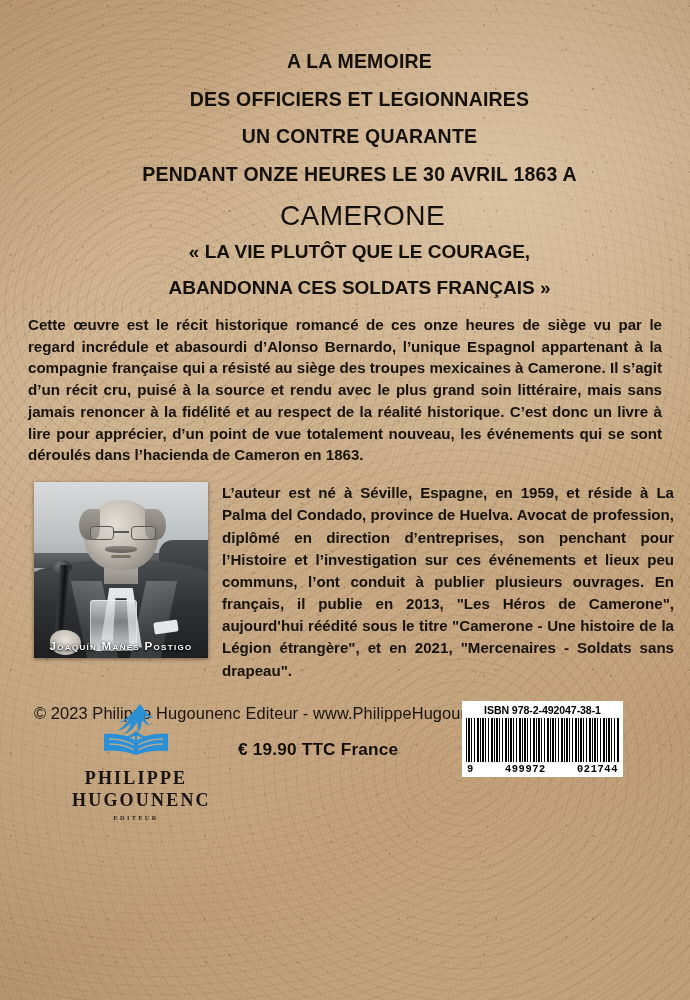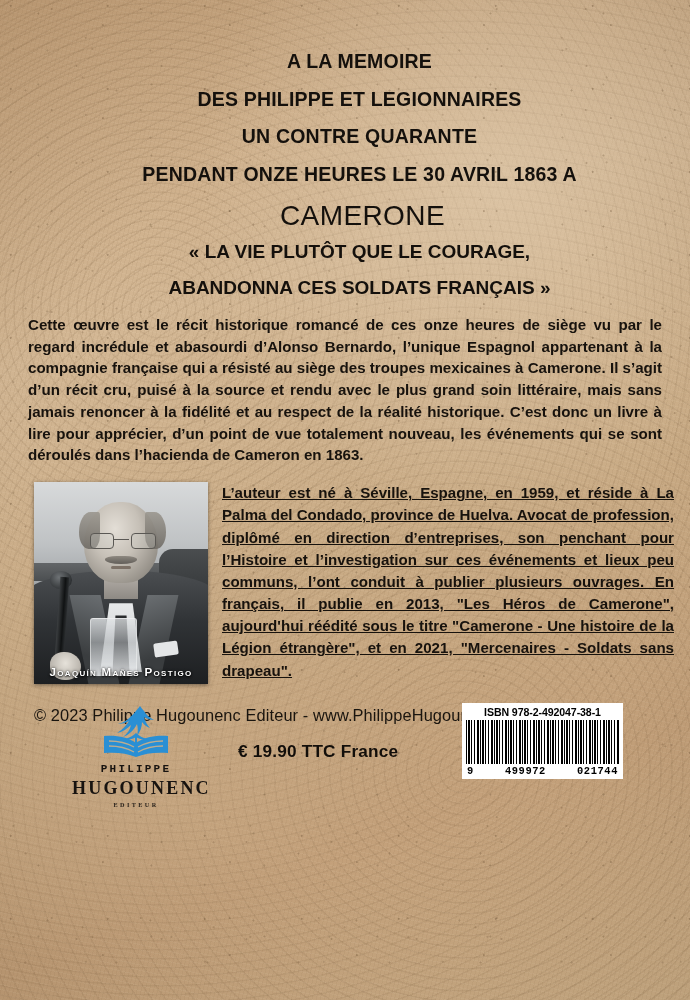--- a/index.html
+++ b/index.html
@@ -87,21 +87,21 @@
   }
 
   .author-block {
     margin-top: 16px;
     display: flex;
     align-items: flex-start;
   }
   .photo-wrap {
     margin-left: 34px;
     width: 174px;
-    height: 202px;
+    height: 176px;
     flex: 0 0 auto;
     position: relative;
     overflow: hidden;
     box-shadow: 0 1px 4px rgba(0,0,0,0.45);
     background: linear-gradient(175deg, #cfd2d4 0%, #a9adb0 22%, #6e7275 48%, #3a3d40 74%, #202325 100%);
   }
   
   .p-backwall {
     position: absolute; left: 0; top: 0; width: 100%; height: 56%;
     background: linear-gradient(180deg, #d8dadb 0%, #bfc2c4 55%, #9a9ea1 100%);
@@ -221,21 +221,20 @@
     z-index: 5;
   }
   .bio {
     margin-left: 14px;
     margin-right: 16px;
     font-size: 15.1px;
     font-weight: bold;
     line-height: 1.47;
     text-align: justify;
     color: #17120d;
-    text-decoration: underline;
   }
 
   .copyright {
     margin: 22px 0 0 34px;
     font-size: 16.4px;
     font-weight: normal;
     color: #1a150f;
     letter-spacing: 0.1px;
   }
 
@@ -253,21 +252,21 @@
     text-align: center;
   }
   .logo svg { display: block; margin: 0 auto; }
   .logo-name1, .logo-name2 {
     font-family: "Liberation Serif", serif;
     font-weight: bold;
     color: #171310;
     letter-spacing: 2.2px;
     line-height: 1.25;
   }
-  .logo-name1 { font-size: 11px; margin-top: 4px; font-family: Liberation Mono, monospace; }
+  .logo-name1 { font-size: 18px; margin-top: 10px; }
   .logo-name2 { font-size: 18px; }
   .logo-sub {
     font-family: "Liberation Serif", serif;
     font-weight: bold;
     font-size: 6.2px;
     letter-spacing: 2.4px;
     color: #2a231c;
     margin-top: 2px;
   }
   .price {
@@ -320,21 +319,21 @@
     letter-spacing: 0.6px;
   }
 </style>
 </head>
 <body>
 
 <div id="cover">
 
   <div class="dedication">
     <div class="ded-line">A LA MEMOIRE</div>
-    <div class="ded-line">DES PHILIPPE ET LEGIONNAIRES</div>
+    <div class="ded-line">DES OFFICIERS ET LEGIONNAIRES</div>
     <div class="ded-line">UN CONTRE QUARANTE</div>
     <div class="ded-line">PENDANT ONZE HEURES LE 30 AVRIL 1863 A</div>
     <div class="title-main">CAMERONE</div>
     <div class="quote-line">« LA VIE PLUTÔT QUE LE COURAGE,</div>
     <div class="quote-line">ABANDONNA CES SOLDATS FRANÇAIS »</div>
   </div>
 
   <div class="synopsis">Cette œuvre est le récit historique romancé de ces onze  heures de siège  vu  par  le regard incrédule et abasourdi d’Alonso Bernardo, l’unique Espagnol appartenant à la compagnie française qui a résisté au siège des troupes mexicaines à  Camerone. Il s’agit d’un récit cru, puisé à la source et rendu avec le plus grand soin littéraire, mais  sans jamais renoncer à la fidélité et au respect de la réalité historique. C’est donc un livre à  lire pour apprécier, d’un point de vue totalement nouveau, les événements  qui  se  sont  déroulés  dans l’hacienda de Cameron en 1863.</div>
 
   <div class="author-block">

